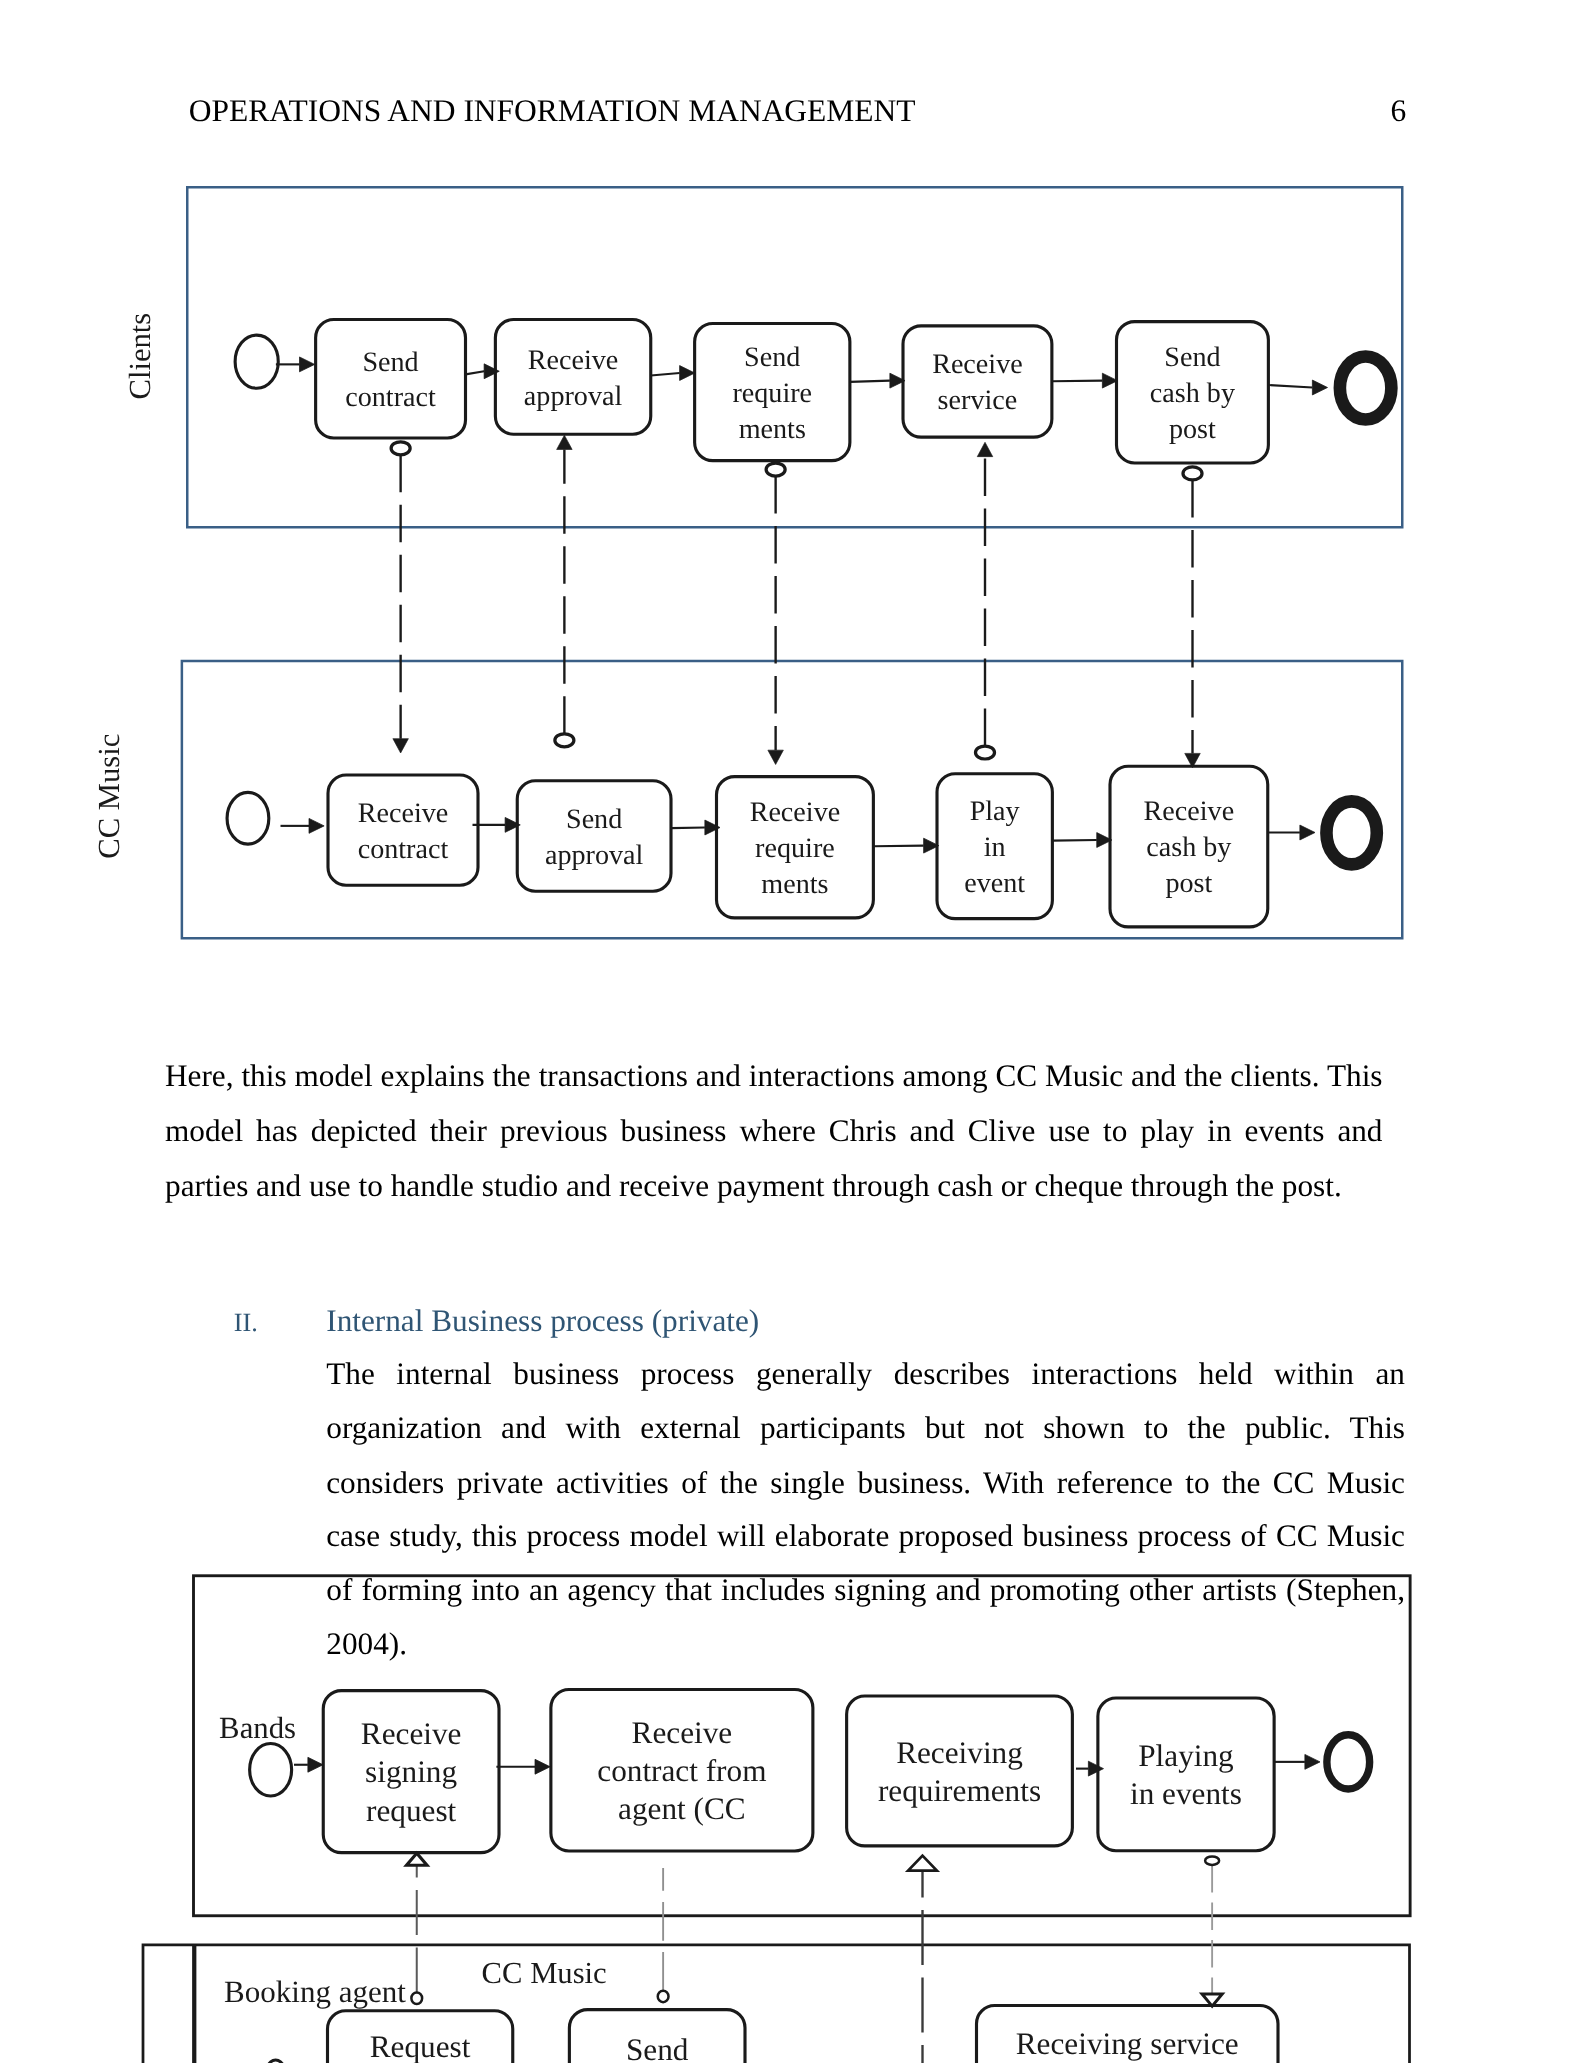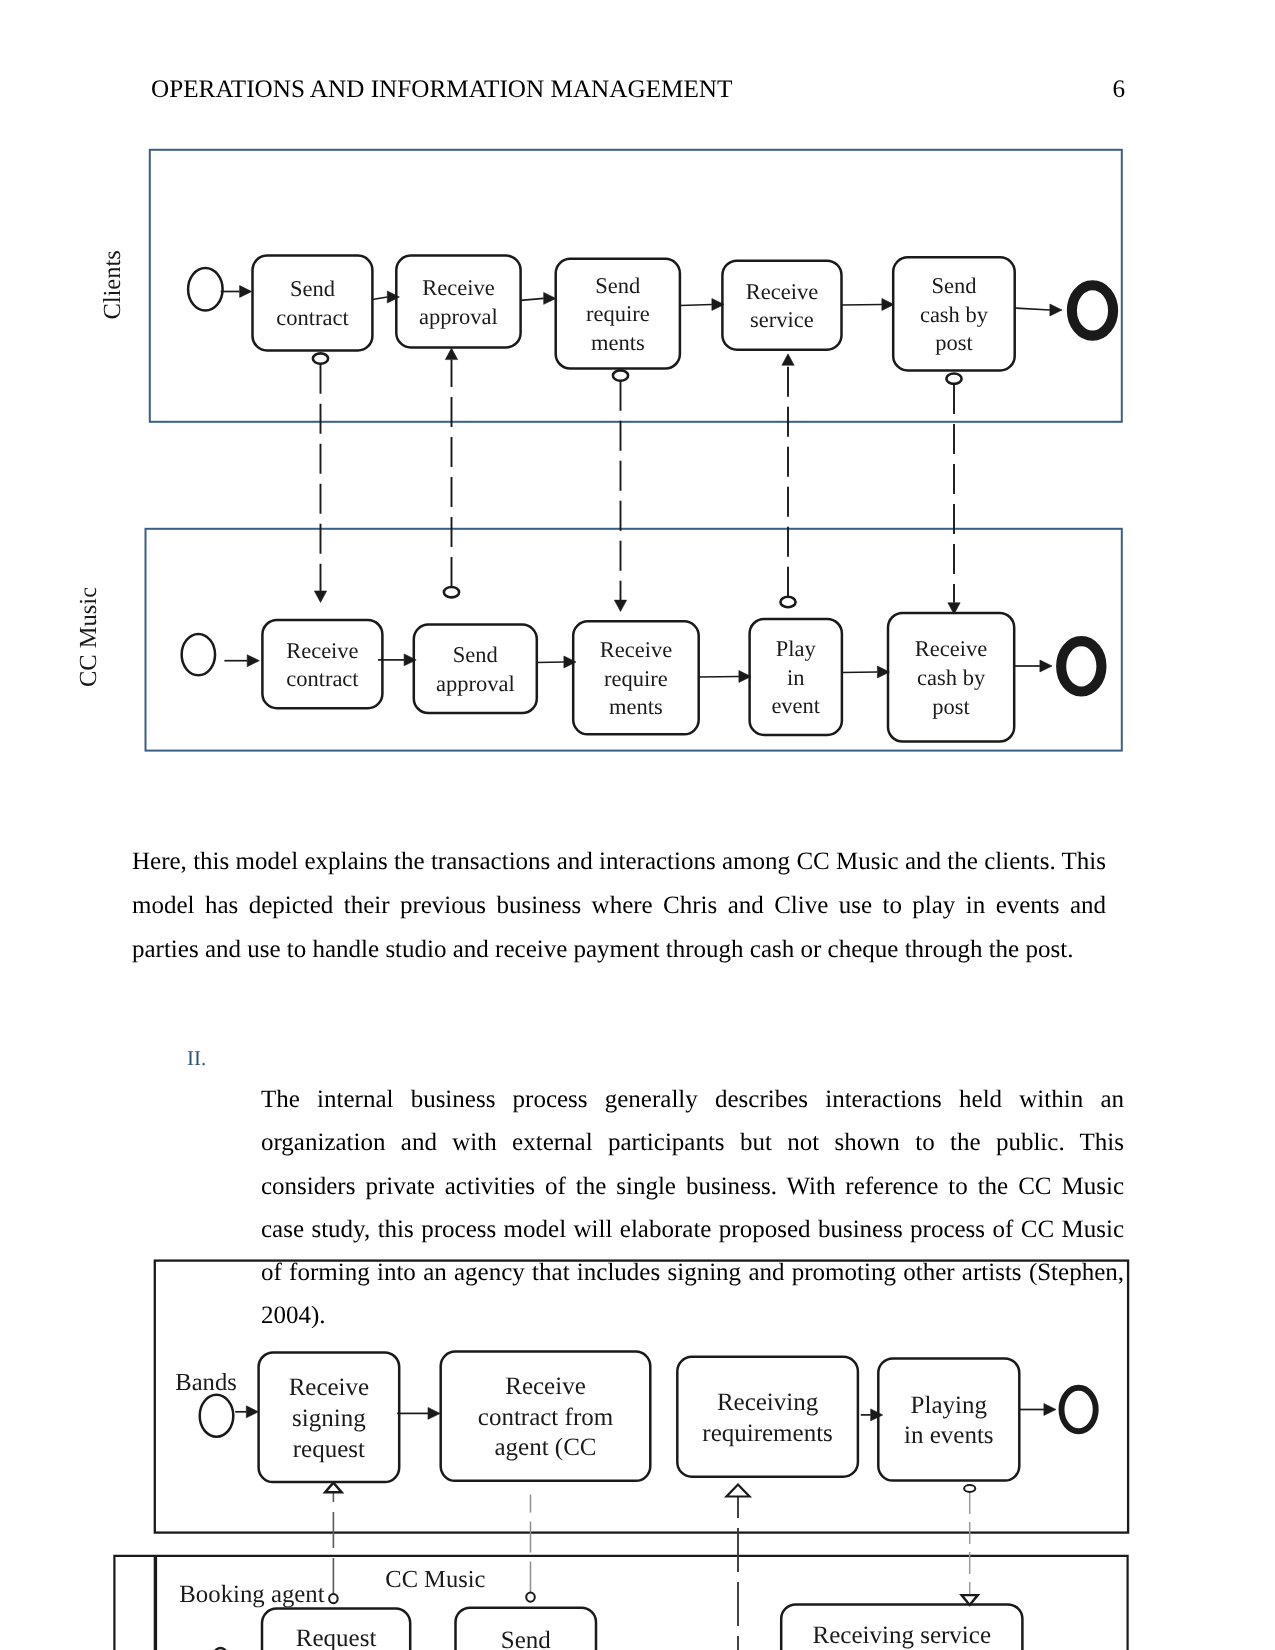--- a/index.html
+++ b/index.html
@@ -162,20 +162,21 @@
       <g>
         <line x1="814" y1="243.89999999999998" x2="814" y2="462.70000000000005" stroke="#1a1a1a" stroke-width="1.9" stroke-dasharray="30 10"></line>
         <ellipse cx="814" cy="238.7" rx="7.6" ry="5.2" fill="#ffffff" stroke="#1a1a1a" stroke-width="2.6"></ellipse>
         <path d="M814 474.20000000000005 L807.8 462.70000000000005 L820.2 462.70000000000005 Z" fill="#1a1a1a" stroke="#1a1a1a" stroke-width="0.5" stroke-linejoin="miter"></path>
       </g>
     </svg>
 
   <div class="para" style="left:132px;top:840px;width:974px;">Here, this model explains the transactions and interactions among CC Music and the clients. This model has depicted their previous business where Chris and Clive use to play in events and parties and use to handle studio and receive payment through cash or cheque through the post.</div>
 
   <div class="secnum" style="color: rgb(47, 85, 116);">II.</div>
+  <div class="sechead" style="color: rgb(47, 85, 116);">Internal Business process (private)</div>
 
   <div class="para" style="left:261px;top:1078px;width:863px;line-height:43.3px;">The internal business process generally describes interactions held within an organization and with external participants but not shown to the public. This considers private activities of the single business. With reference to the CC Music case study, this process model will elaborate proposed business process of CC Music of forming into an agency that includes signing and promoting other artists (Stephen, 2004).</div>
 
   <svg class="dgm" id="dgm2" width="1010" height="400" viewBox="0 0 1010 400" style="left:110px;top:1255px;">
       <rect x="44.80000000000001" y="5.599999999999909" width="973.3" height="272" fill="none" stroke="#1a1a1a" stroke-width="2.3"></rect>
       <path d="M4.400000000000006 425 L4.400000000000006 300.9000000000001 L1017.5999999999999 300.9000000000001 L1017.5999999999999 425" fill="none" stroke="#1a1a1a" stroke-width="2.2"></path>
       <line x1="45.400000000000006" y1="300.29999999999995" x2="45.400000000000006" y2="425" stroke="#1a1a1a" stroke-width="3.4"></line>
       <text x="65.30000000000001" y="135.29999999999995" font-family="&quot;Liberation Serif&quot;, serif" font-size="24.6" fill="#1a1a1a">Bands</text>
       <text x="69.30000000000001" y="346.70000000000005" font-family="&quot;Liberation Serif&quot;, serif" font-size="24.8" fill="#1a1a1a">Booking agent</text>
       <text x="275.3" y="331.5" font-family="&quot;Liberation Serif&quot;, serif" font-size="24.5" fill="#1a1a1a">CC Music</text>

